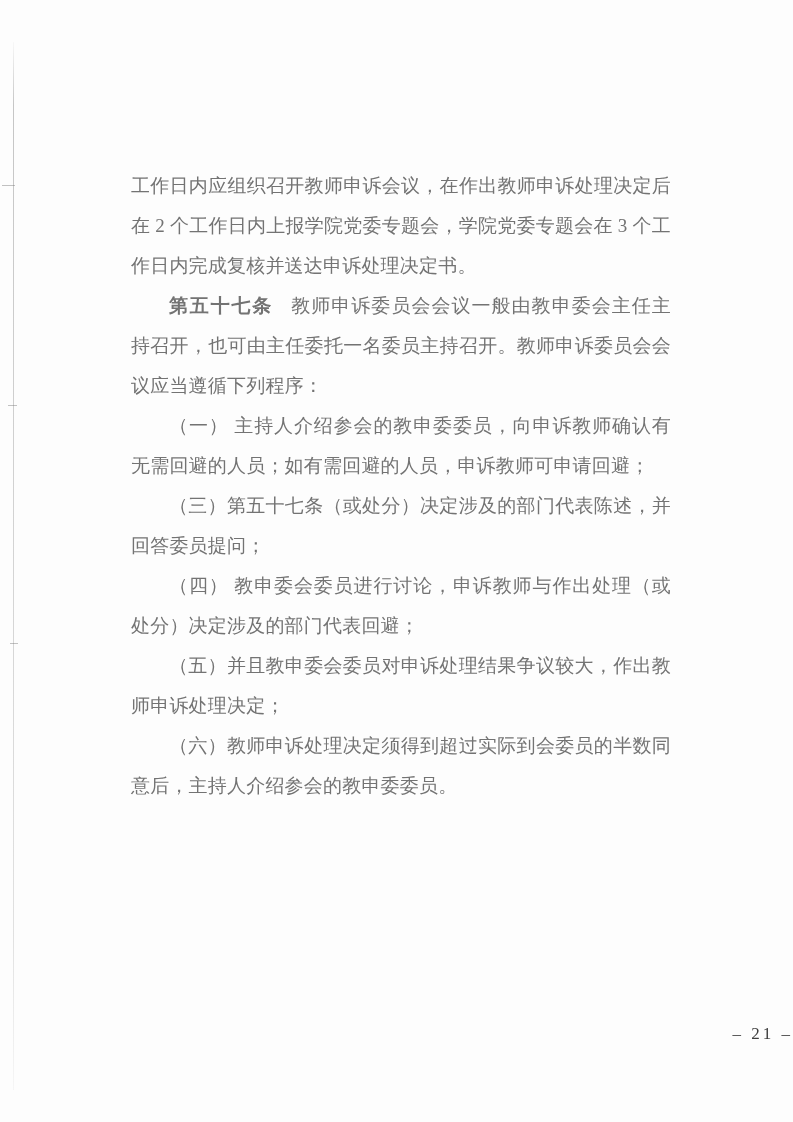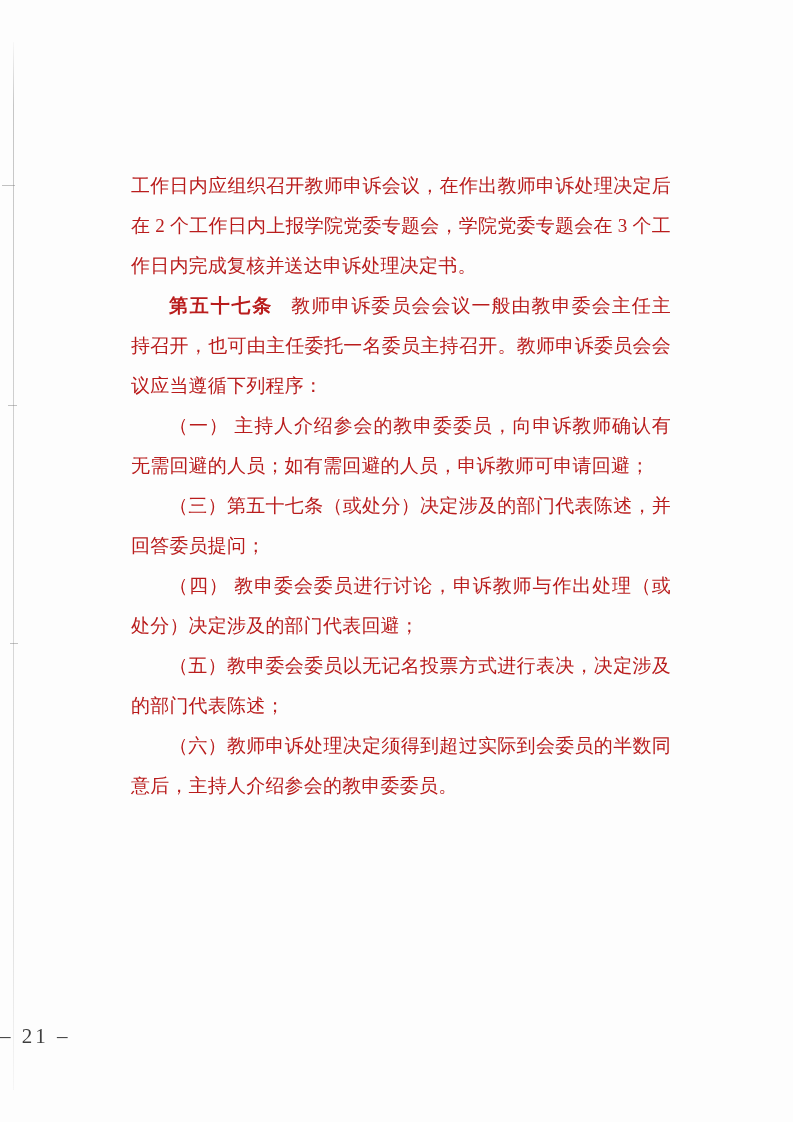--- a/index.html
+++ b/index.html
@@ -63,39 +63,39 @@
   .article-heading {
     font-weight: bold;
     margin-right: 0.95em;
     letter-spacing: 1px;
   }
   .page-number {
     position: absolute;
     left: 0;
     top: 1024px;
     width: 100%;
-    text-align: left;
-    font-size: 21px;
+    text-align: right;
+    font-size: 17px;
     letter-spacing: 3px;
     color: #3e3e3e;
   }
 </style>
 </head>
 <body>
 
 <div class="page" style="background: rgb(253, 253, 253);">
   <div class="scan-line-v"></div>
   <div class="scan-tick t1"></div>
   <div class="scan-tick t2"></div>
   <div class="scan-tick t3"></div>
 
-  <div class="text-block" style="color: #b91c1c;">
+  <div class="text-block" style="color: #737373;">
       <p class="para no-indent"><span>工作日内应组织召开教师申诉会议，在作出教师申诉处理决定后在 2 个工作日内上报学院党委专题会，学院党委专题会在 3 个工作日内完成复核并送达申诉处理决定书。</span></p>
       <p class="para"><span class="article-heading">第五十七条</span><span>教师申诉委员会会议一般由教申委会主任主持召开，也可由主任委托一名委员主持召开。教师申诉委员会会议应当遵循下列程序：</span></p>
       <p class="para"><span>（一） 主持人介绍参会的教申委委员，向申诉教师确认有无需回避的人员；如有需回避的人员，申诉教师可申请回避；</span></p>
       <p class="para"><span>（三）第五十七条（或处分）决定涉及的部门代表陈述，并回答委员提问；</span></p>
       <p class="para"><span>（四） 教申委会委员进行讨论，申诉教师与作出处理（或处分）决定涉及的部门代表回避；</span></p>
-      <p class="para"><span>（五）教申委会委员以无记名投票方式进行表决，决定涉及的部门代表陈述；</span></p>
+      <p class="para"><span>（五）并且教申委会委员对申诉处理结果争议较大，作出教师申诉处理决定；</span></p>
       <p class="para"><span>（六）教师申诉处理决定须得到超过实际到会委员的半数同意后，主持人介绍参会的教申委委员。</span></p>
     </div>
 
   <div class="page-number" style="color: rgb(62, 62, 62);">– 21 –</div>
 </div>
 
 </body></html>

